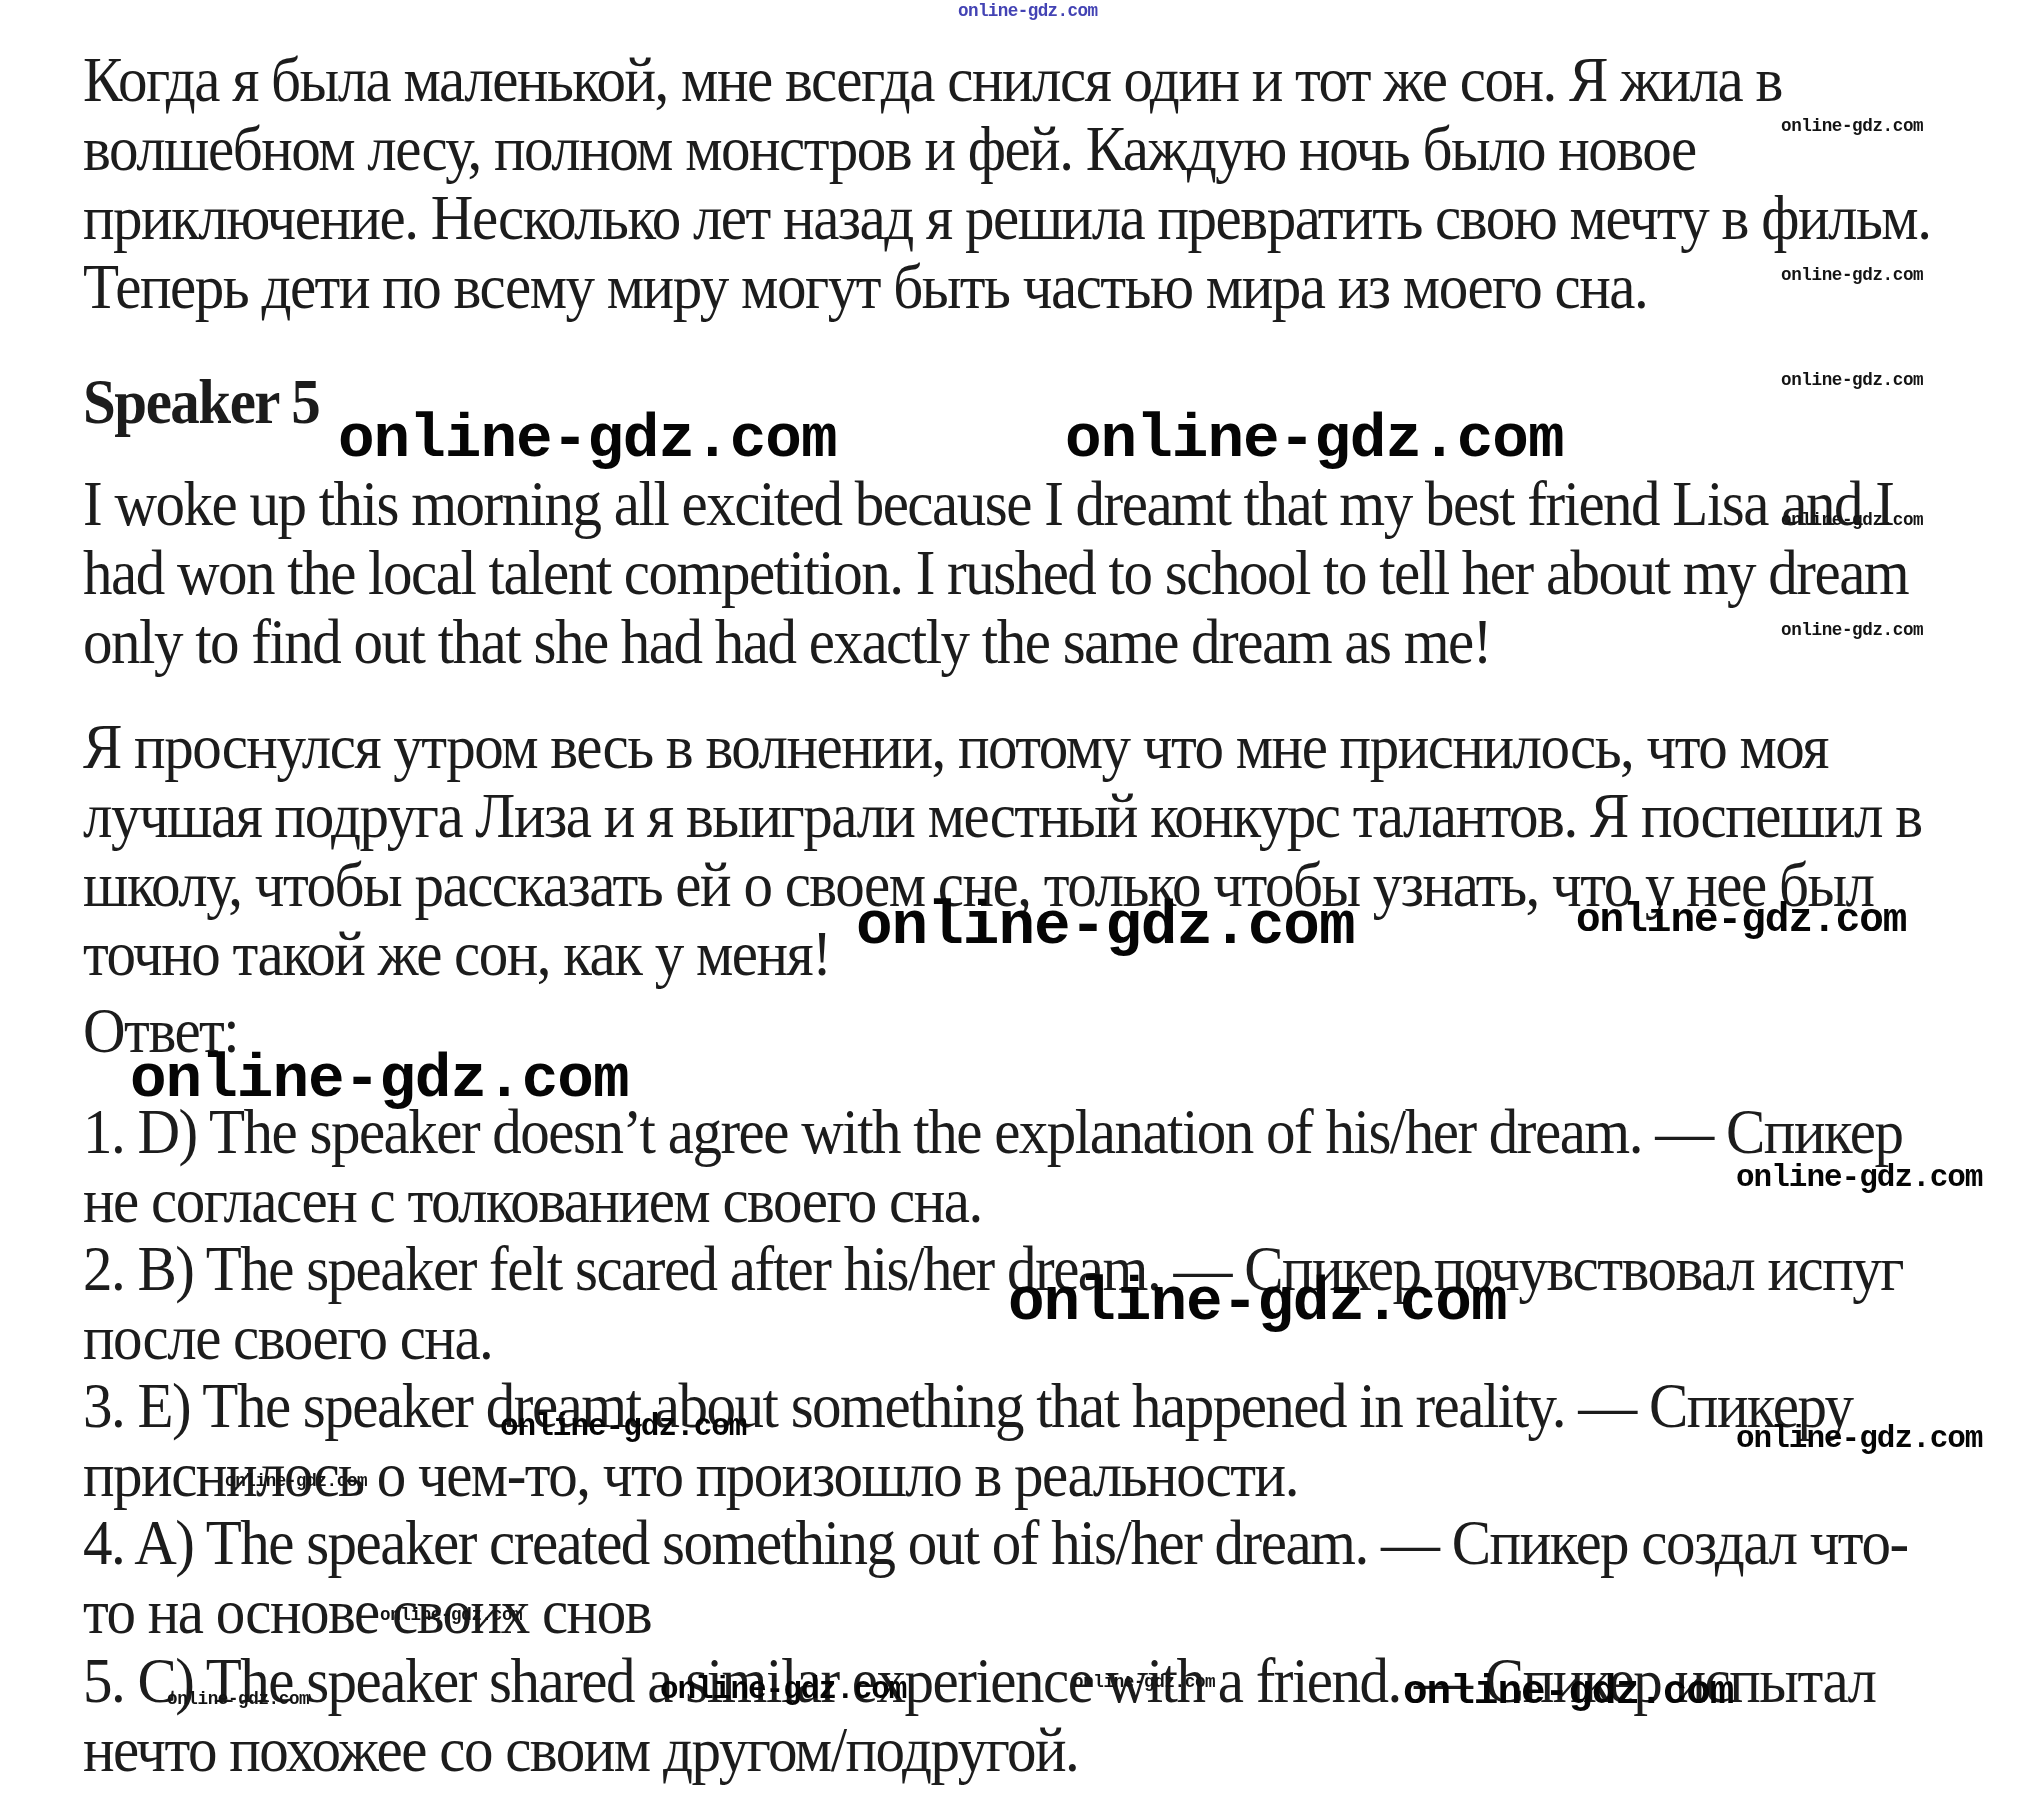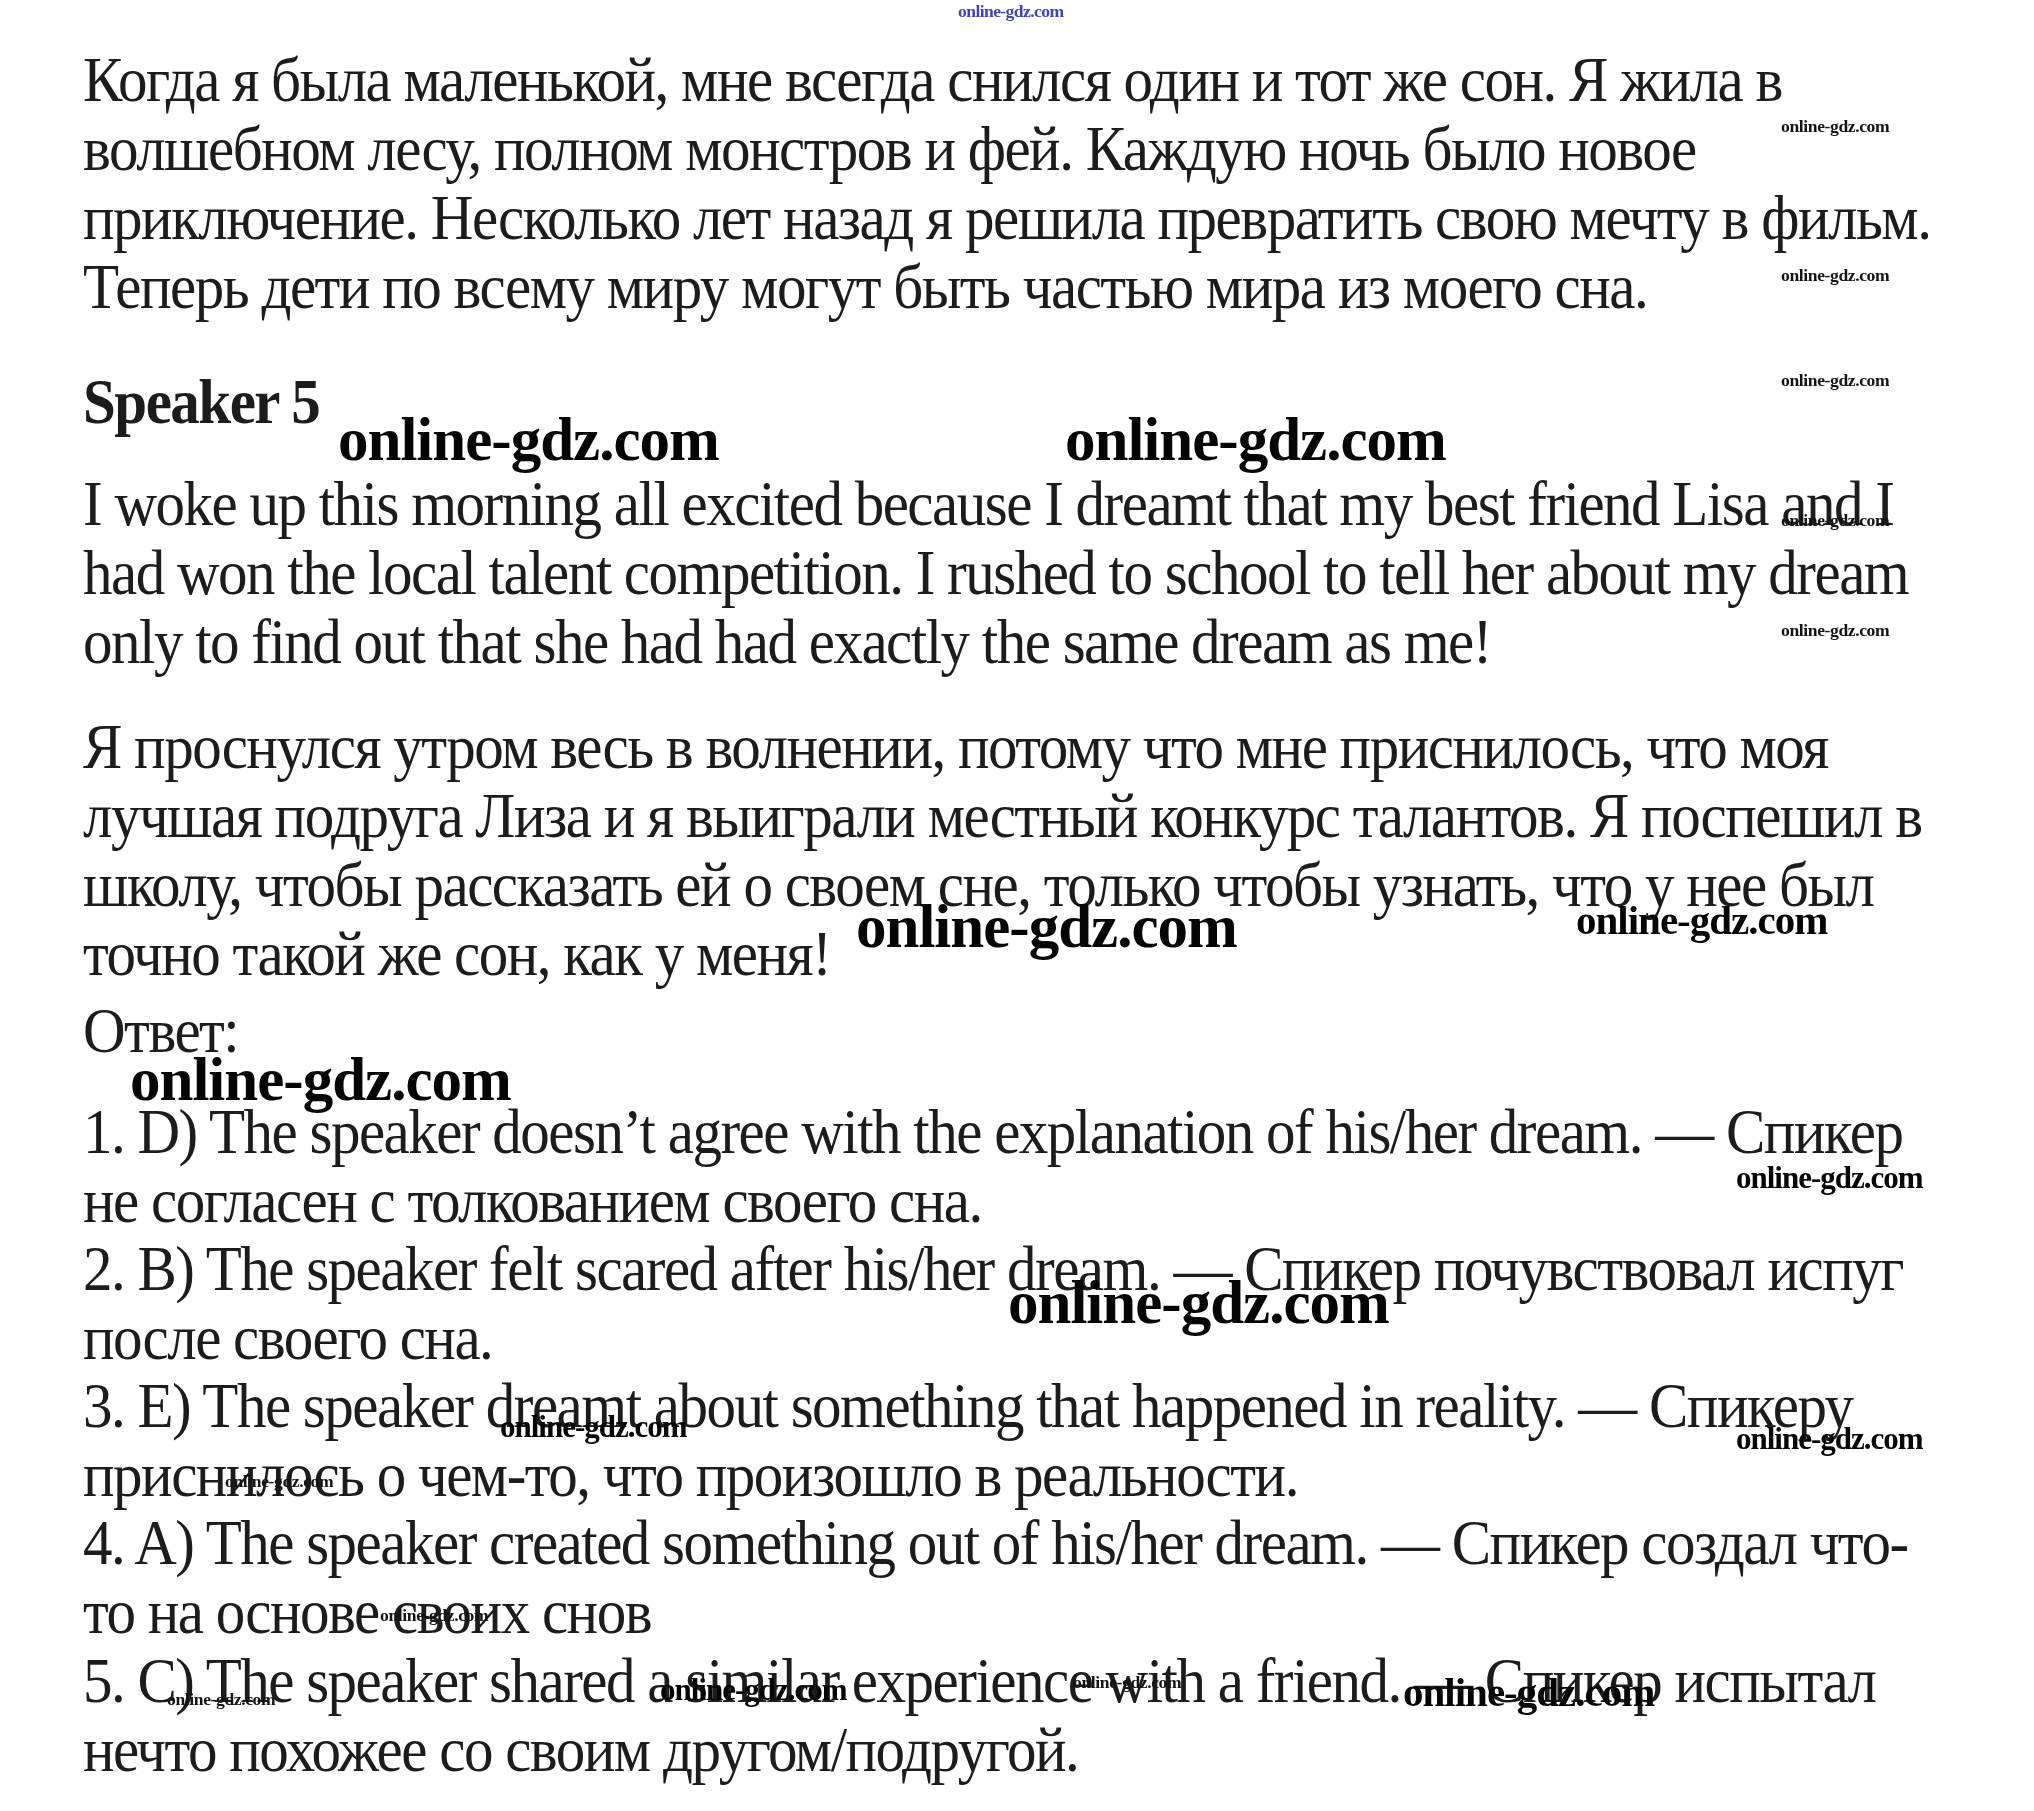--- a/index.html
+++ b/index.html
@@ -28,21 +28,21 @@
     white-space: pre-line;
     transform: scaleY(1.077);
     transform-origin: 0 0;
   }
   .heading {
     font-weight: bold;
   }
   
   .wm {
     position: absolute;
-    font-family: Liberation Serif, serif;
+    font-family: Liberation Mono, monospace;
     font-weight: bold;
     color: #050505;
     line-height: 1;
     white-space: nowrap;
   }
   .wm-big    { font-size: 61px; letter-spacing: -1px; }
   .wm-med42  { font-size: 41px; letter-spacing: -1px; }
   .wm-med32  { font-size: 31px; letter-spacing: -1px; }
   .wm-small  { font-size: 17.6px; letter-spacing: -0.4px; color: #141414; }
   .wm-tiny-blue {

